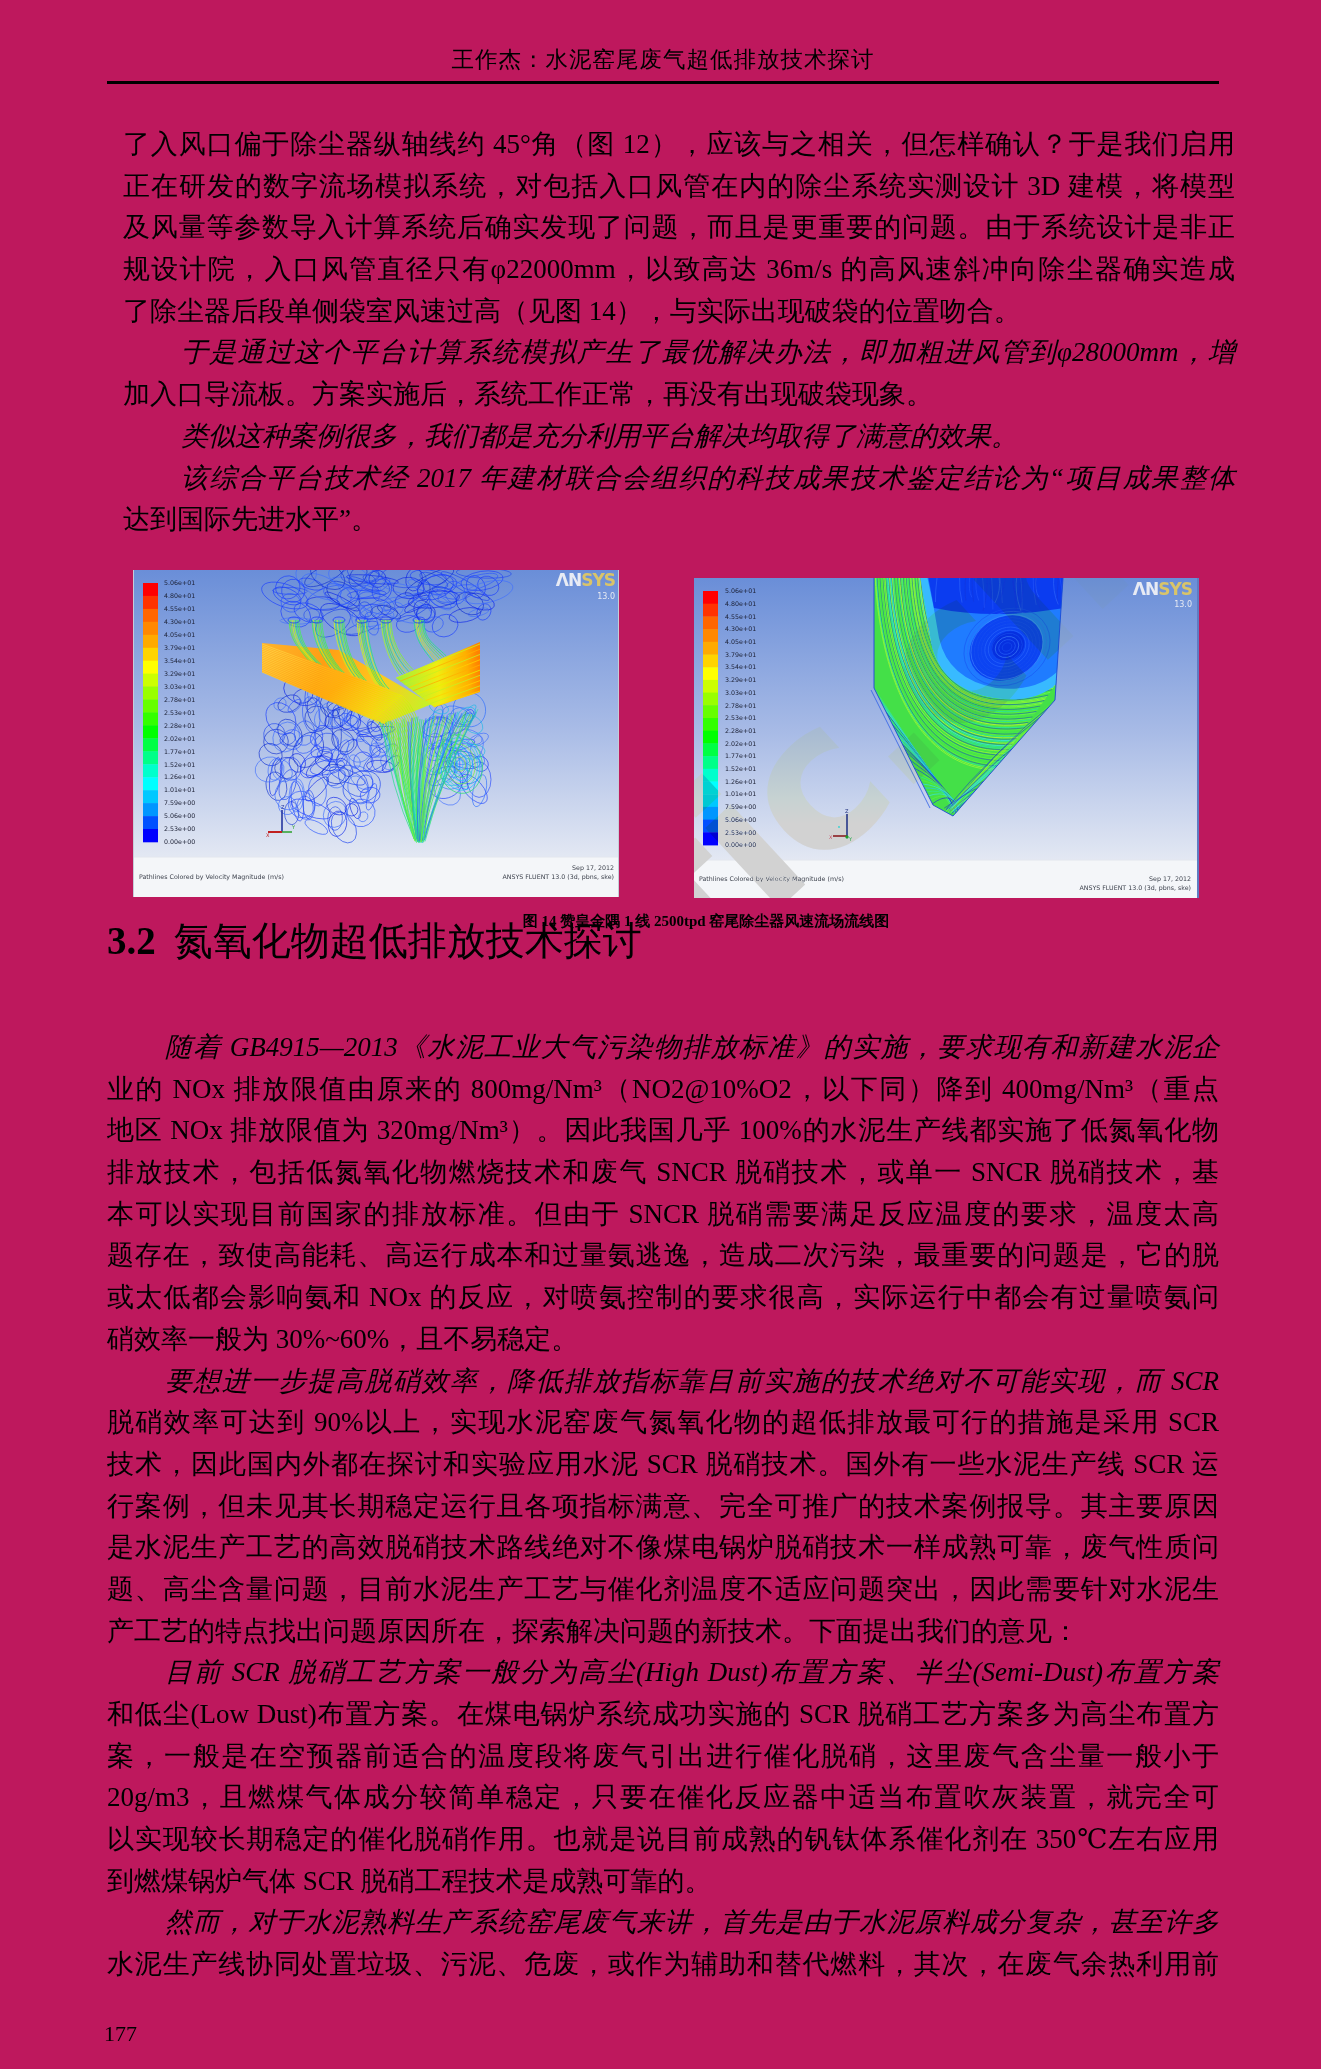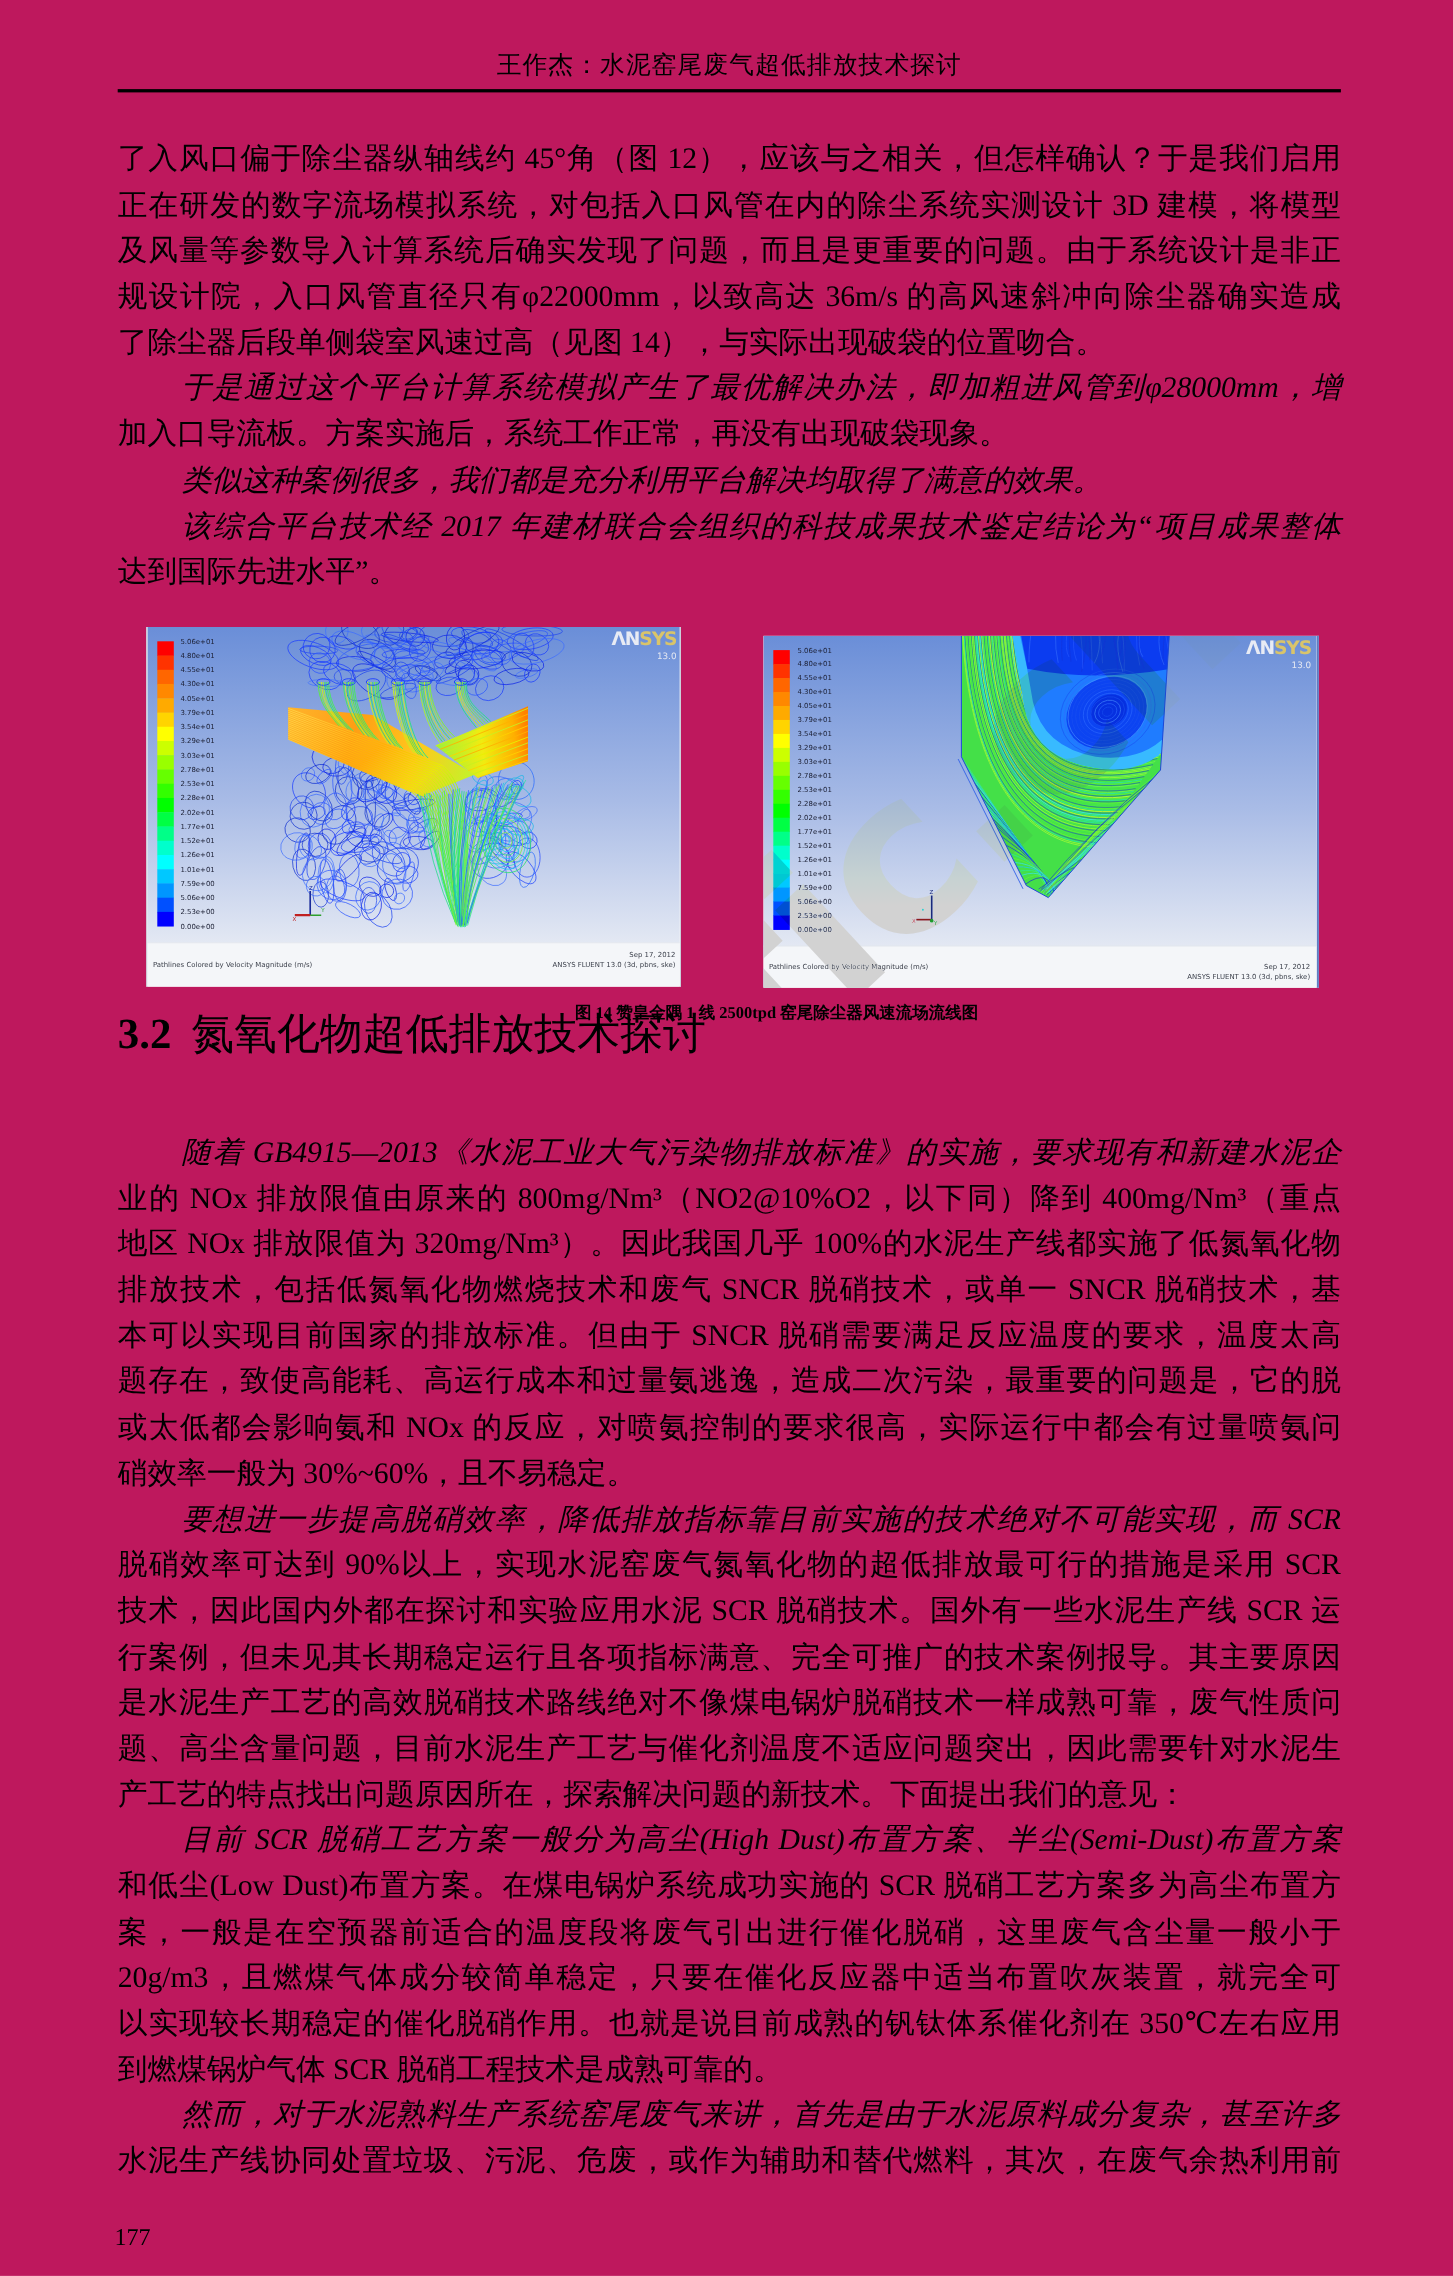--- a/index.html
+++ b/index.html
@@ -1,20 +1,20 @@
 <!DOCTYPE html>
 <html><head>
 <meta charset="utf-8">
 <style>
 html,body{margin:0;padding:0;background:#fff;}
 #page{position:relative;width:1321px;height:2069px;overflow:hidden;background:#be185d;isolation:isolate;color:#000;font-family:"Liberation Serif","DejaVu Serif",serif;}
 .running-header{position:absolute;left:107px;top:44px;width:1112px;height:30px;line-height:30px;text-align:center;font-family:"DejaVu Serif",serif;font-size:22.5px;letter-spacing:1px;}
 .header-rule{position:absolute;left:107px;top:81px;width:1112px;height:2.5px;background:#000;}
 .text-block{position:absolute;left:107px;width:1112px;}
-#body-top{top:124px;}
+#body-top{top:124px;margin-left:16px;}
 #body-section{top:1027px;}
 .line{box-sizing:border-box;width:100%;height:41.7px;line-height:41.7px;font-size:27px;text-align:justify;text-align-last:justify;white-space:nowrap;}
 .line.indent{padding-left:58px;font-style:italic;}
 .line.last{text-align-last:left;}
 .panel{position:absolute;background:#fff;}
 #panel-left{left:133px;top:570px;width:484px;height:327px;border-left:1px solid #c6ccd8;border-right:1px solid #c6ccd8;}
 #panel-right{left:694px;top:578px;width:503px;height:320px;border-right:2px solid #5f7cc2;}
 .panel svg{display:block;}
 .caption{position:absolute;left:306px;top:906px;width:800px;height:30px;line-height:30px;text-align:center;font-size:15px;font-weight:bold;white-space:nowrap;}
 .section-heading{position:absolute;left:107px;top:920px;height:42px;line-height:42px;font-size:39px;white-space:nowrap;}

